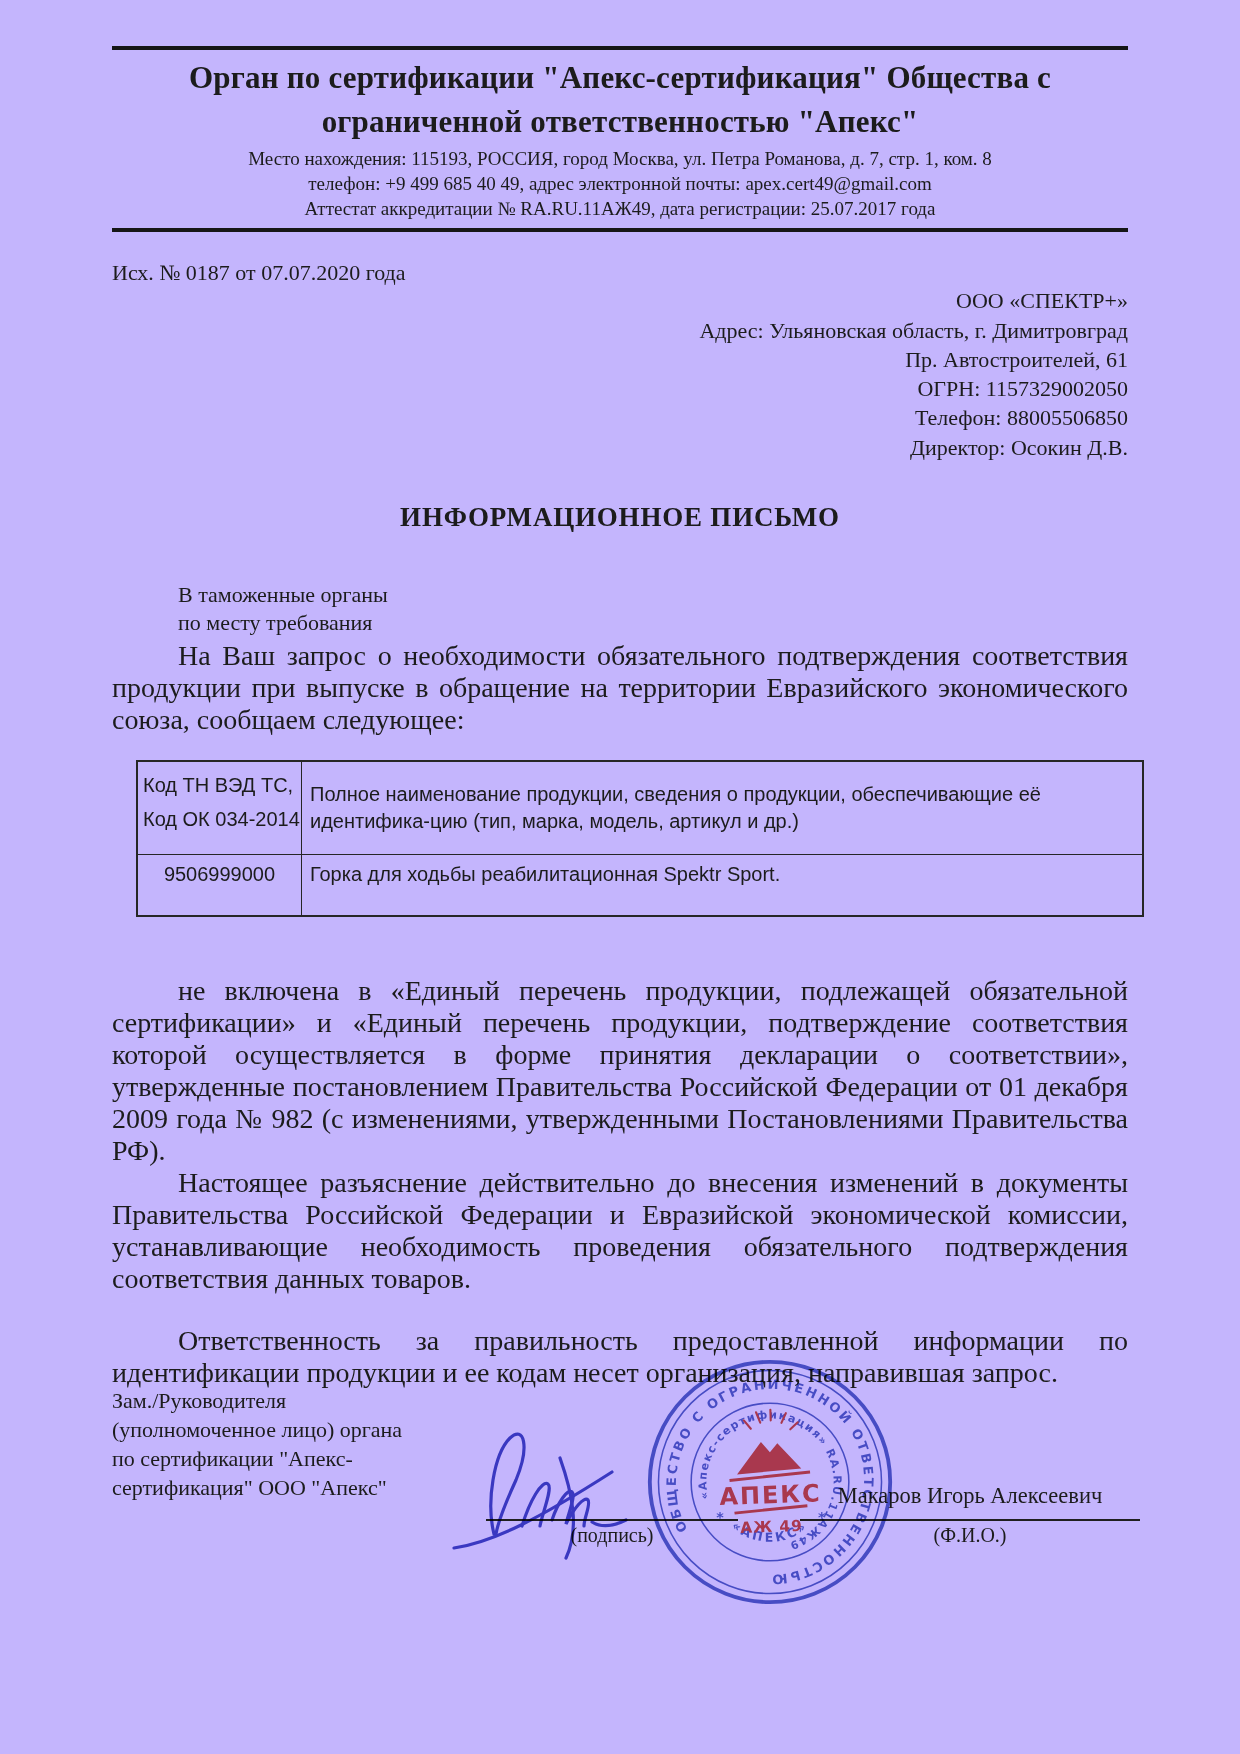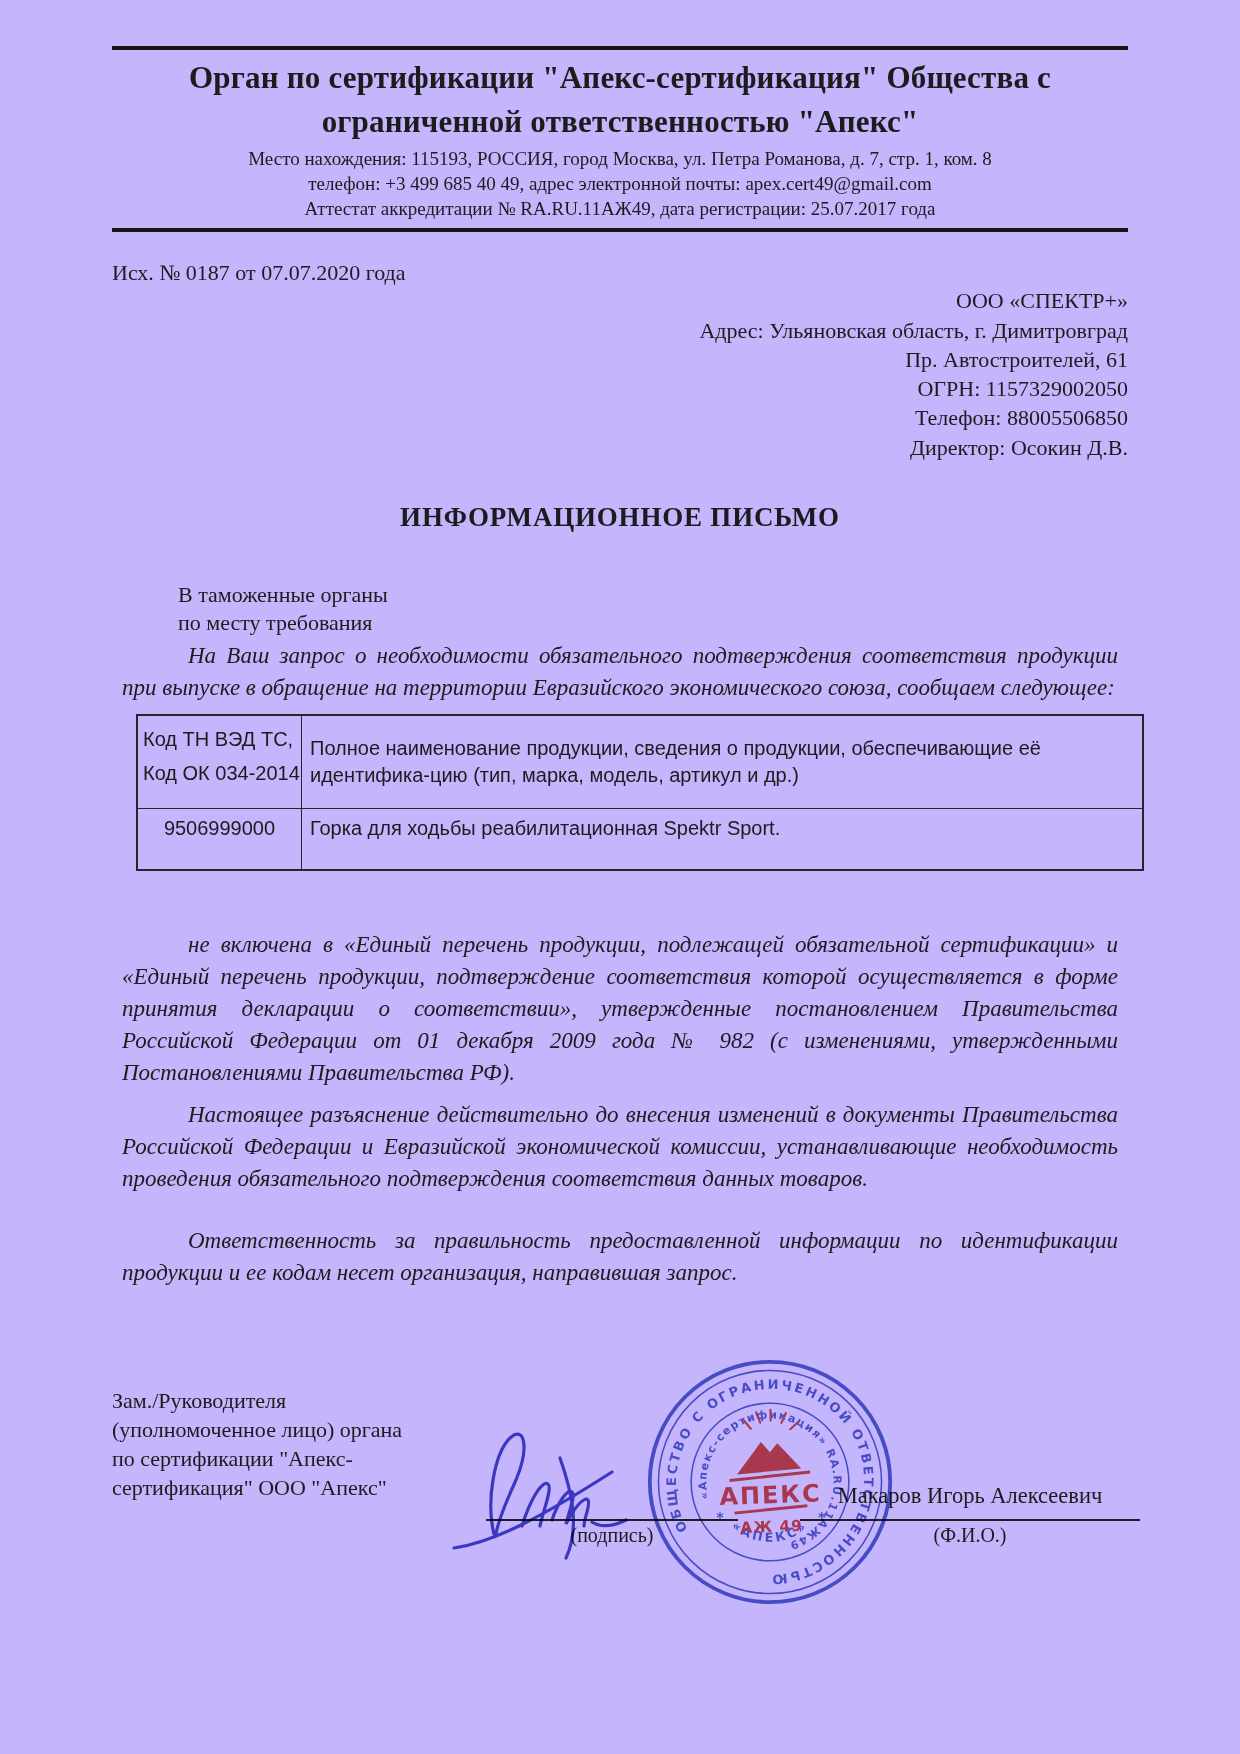--- a/index.html
+++ b/index.html
@@ -17,25 +17,25 @@
     font-size:31px; font-weight:bold; line-height:1.42; letter-spacing:0.2px;
   }
   .letterhead-line { text-align:center; font-size:19px; line-height:1.32; }
   .outgoing { margin-top:28px; font-size:22px; }
   .recipient { margin-top:0; text-align:right; font-size:22px; line-height:1.33; }
   .doc-title {
     margin-top:40px; text-align:center; font-size:27px; font-weight:bold; letter-spacing:0.8px;
   }
   .addressee { margin-top:48px; font-size:22px; line-height:1.3; }
   .indent { text-indent:66px; }
-  .para { font-size:23px; line-height:32px; text-align:justify; margin:10px;font-style:italic; }
+  .para { font-size:28px; line-height:32px; text-align:justify; margin:0; }
   .intro { margin-top:2px; }
 
   table.codes {
-    border-collapse:collapse; margin-top:0; margin-left:24px;
+    border-collapse:collapse; margin-top:24px; margin-left:24px;
     width:1008px; table-layout:fixed;
     font-family:"Liberation Sans","DejaVu Sans",sans-serif; font-size:20px;
     border:2px solid #262626;
   }
   table.codes td { border:1.5px solid #262626; vertical-align:top; }
   .col-code { width:158px; }
   .cell-head-code { height:82px; padding:6px 0 4px 5px; line-height:34px; white-space:nowrap; }
   .cell-head-name { padding:19px 70px 4px 8px; line-height:27px; }
   .cell-code { text-align:center; padding:8px 0; height:44px; }
   .cell-name { padding:8px 8px; height:44px; }
@@ -57,21 +57,21 @@
   .stamp-center-text { font-family:"DejaVu Sans",sans-serif; font-weight:bold; }
 </style>
 </head>
 <body>
 
 <div class="page">
 
   <div class="rule rule-top"></div>
   <div class="org-name">Орган по сертификации "Апекс-сертификация" Общества с ограниченной ответственностью "Апекс"</div>
   <div class="letterhead-line">Место нахождения: 115193, РОССИЯ, город Москва, ул. Петра Романова, д. 7, стр. 1, ком. 8</div>
-  <div class="letterhead-line">телефон: +3 499 685 40 49, адрес электронной почты: apex.cert49@gmail.com</div>
+  <div class="letterhead-line">телефон: +9 499 685 40 49, адрес электронной почты: apex.cert49@gmail.com</div>
   <div class="letterhead-line">Аттестат аккредитации № RA.RU.11АЖ49, дата регистрации: 25.07.2017 года</div>
   <div class="rule rule-bottom"></div>
 
   <div class="outgoing">Исх. № 0187 от 07.07.2020 года</div>
 
   <div class="recipient">
     <div>ООО «СПЕКТР+»</div>
     <div>Адрес: Ульяновская область, г. Димитровград</div>
     <div>Пр. Автостроителей, 61</div>
     <div>ОГРН: 1157329002050</div>

